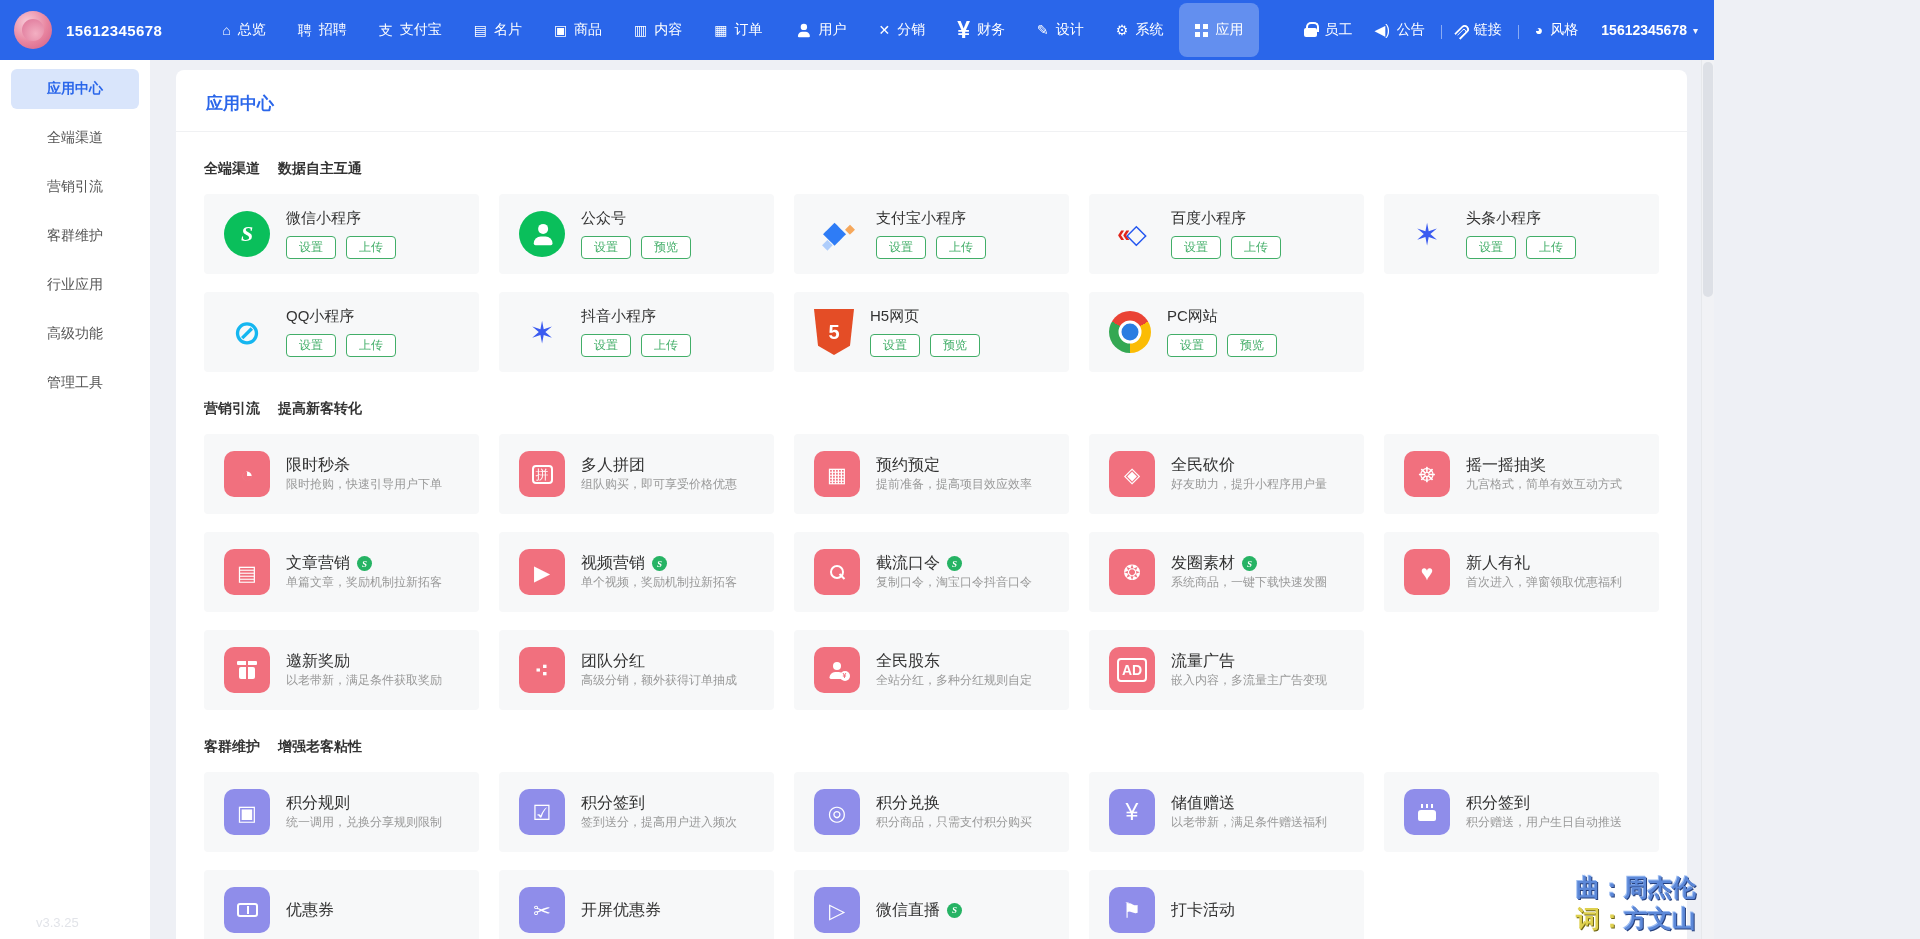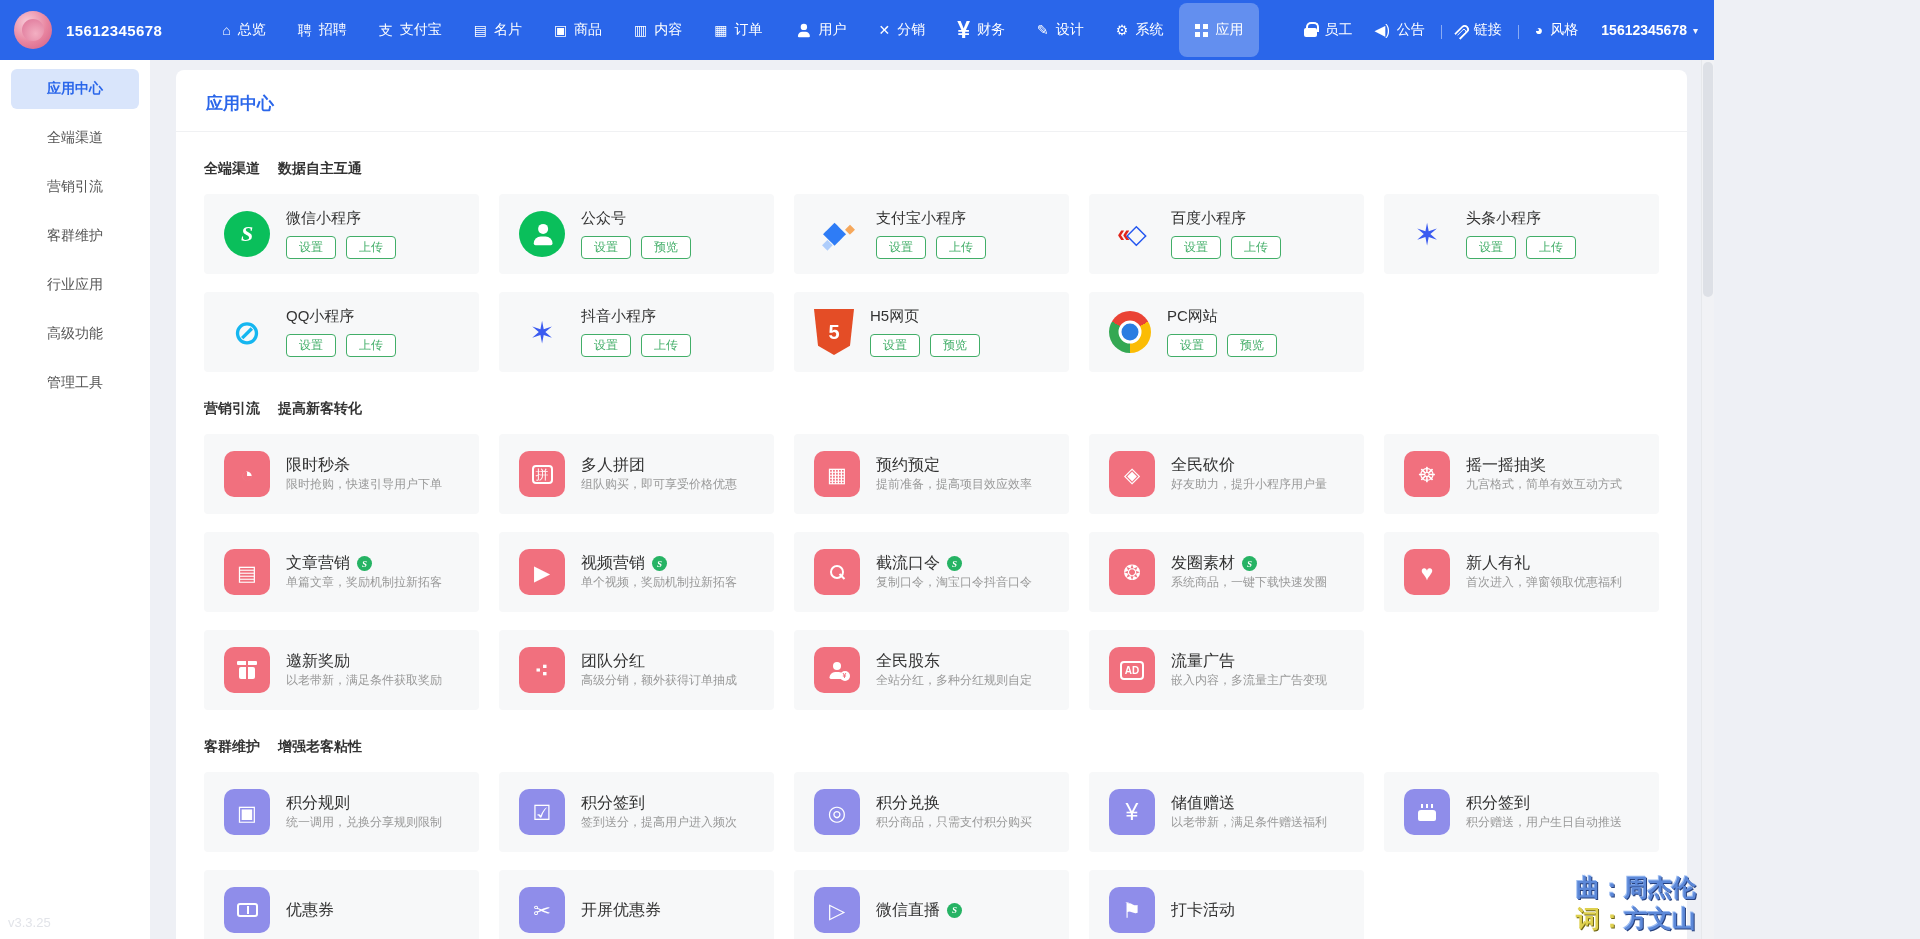--- a/index.html
+++ b/index.html
@@ -36,21 +36,21 @@
     linear-gradient(#fff,#fff) 8px 8px/5px 5px no-repeat}
   .glyph-lock{position:relative;width:13px;height:9px;background:#fff;border-radius:2px;margin-top:5px;flex:none}
   .glyph-lock::before{content:"";position:absolute;top:-6px;left:2px;width:9px;height:8px;border:2px solid #fff;border-bottom:none;border-radius:5px 5px 0 0}
   .glyph-clip{width:9px;height:15px;border:2px solid #fff;border-bottom:none;border-radius:5px 5px 0 0;transform:rotate(45deg);margin-top:3px;flex:none;position:relative}
   .glyph-clip::after{content:"";position:absolute;left:1px;top:2px;width:3px;height:9px;border:1px solid #fff;border-bottom:none;border-radius:2px 2px 0 0}
 
   
   .sidebar{background:#fff;position:relative;padding-top:9px;z-index:2}
   .side-item{width:128px;margin:0 auto 9px;height:40px;display:flex;align-items:center;justify-content:center;font-size:14px;color:#555;cursor:pointer;border-radius:6px}
   .side-item.active{background:#d9e5fb;color:#2a66ea;font-weight:700}
-  .version{position:absolute;left:8px;bottom:9px;color:#e2e4e9;font-size:13px}
+  .version{position:absolute;left:36px;bottom:9px;color:#e2e4e9;font-size:13px}
 
   
   .content{padding:10px 27px 0 26px;overflow:hidden}
   .panel{background:#fff;border-radius:8px;min-height:1100px;padding:22px 28px 0;position:relative}
   .page-title{font-size:17px;font-weight:700;color:#2a66ea;margin-left:2px}
   .panel-hr{height:1px;background:#f0f1f3;margin:16px -28px 0}
   .sec-head{margin:28px 0 16px;display:flex;gap:18px;align-items:baseline}
   .sec-title,.sec-sub{font-size:14px;font-weight:700;color:#333}
   .grid{display:grid;grid-template-columns:repeat(5,1fr);gap:18px 20px;margin-bottom:6px}
   .card{background:#f7f8f9;border-radius:4px;height:80px;display:flex;align-items:center;padding:0 12px 0 20px;cursor:pointer;overflow:hidden}
@@ -69,21 +69,21 @@
   .tile .glyph{color:#fff;font-size:21px;font-weight:400}
   .g-pin{font-size:13px !important;border:2px solid #fff;border-radius:4px;padding:1px 2px;font-weight:700}
   .g-yen{font-size:23px !important;font-weight:700}
   .glyph-search{position:relative;width:15px;height:15px}
   .glyph-search::before{content:"";position:absolute;top:0;left:0;width:10px;height:10px;border:2px solid #fff;border-radius:50%}
   .glyph-search::after{content:"";position:absolute;bottom:0;right:2px;width:2px;height:7px;background:#fff;transform:rotate(-45deg)}
   .glyph-gift{position:relative;width:16px;height:12px;background:#fff;border-radius:2px;margin-top:6px}
   .glyph-gift::before{content:"";position:absolute;top:-6px;left:-2px;width:20px;height:4px;background:#fff;border-radius:1px}
   .glyph-gift::after{content:"";position:absolute;top:-6px;left:7px;width:2px;height:18px;background:var(--tile,#f1707e)}
   .glyph-share{transform:rotate(-90deg);font-size:18px;font-weight:700;color:#fff}
-  .glyph-ad{border:2px solid #fff;border-radius:4px;padding:2px 3px;font-size:10px;font-weight:700;color:#fff}
+  .glyph-ad{border:2px solid #fff;border-radius:4px;padding:2px 3px;font-size:14px;font-weight:700;color:#fff}
   .glyph-cake{position:relative;width:18px;height:11px;background:#fff;border-radius:3px 3px 2px 2px;margin-top:6px}
   .glyph-cake::before{content:"";position:absolute;top:-6px;left:3px;width:2px;height:4px;background:#fff;box-shadow:5px 0 #fff,10px 0 #fff}
   .glyph-ticket{position:relative;width:21px;height:14px;border:2px solid #fff;border-radius:3px}
   .glyph-ticket::before{content:"";position:absolute;top:1px;bottom:1px;left:8px;width:0;border-left:2px dashed #fff}
 
   
   .clogo{width:46px;height:46px;display:flex;align-items:center;justify-content:center;flex:none;position:relative}
   .c-green{background:#0abf5b;border-radius:50%}
   .s-letter{color:#fff;font-weight:800;font-style:italic;font-size:22px;font-family:"Liberation Serif",serif}
   .p-oa{transform:scale(1.25)}

